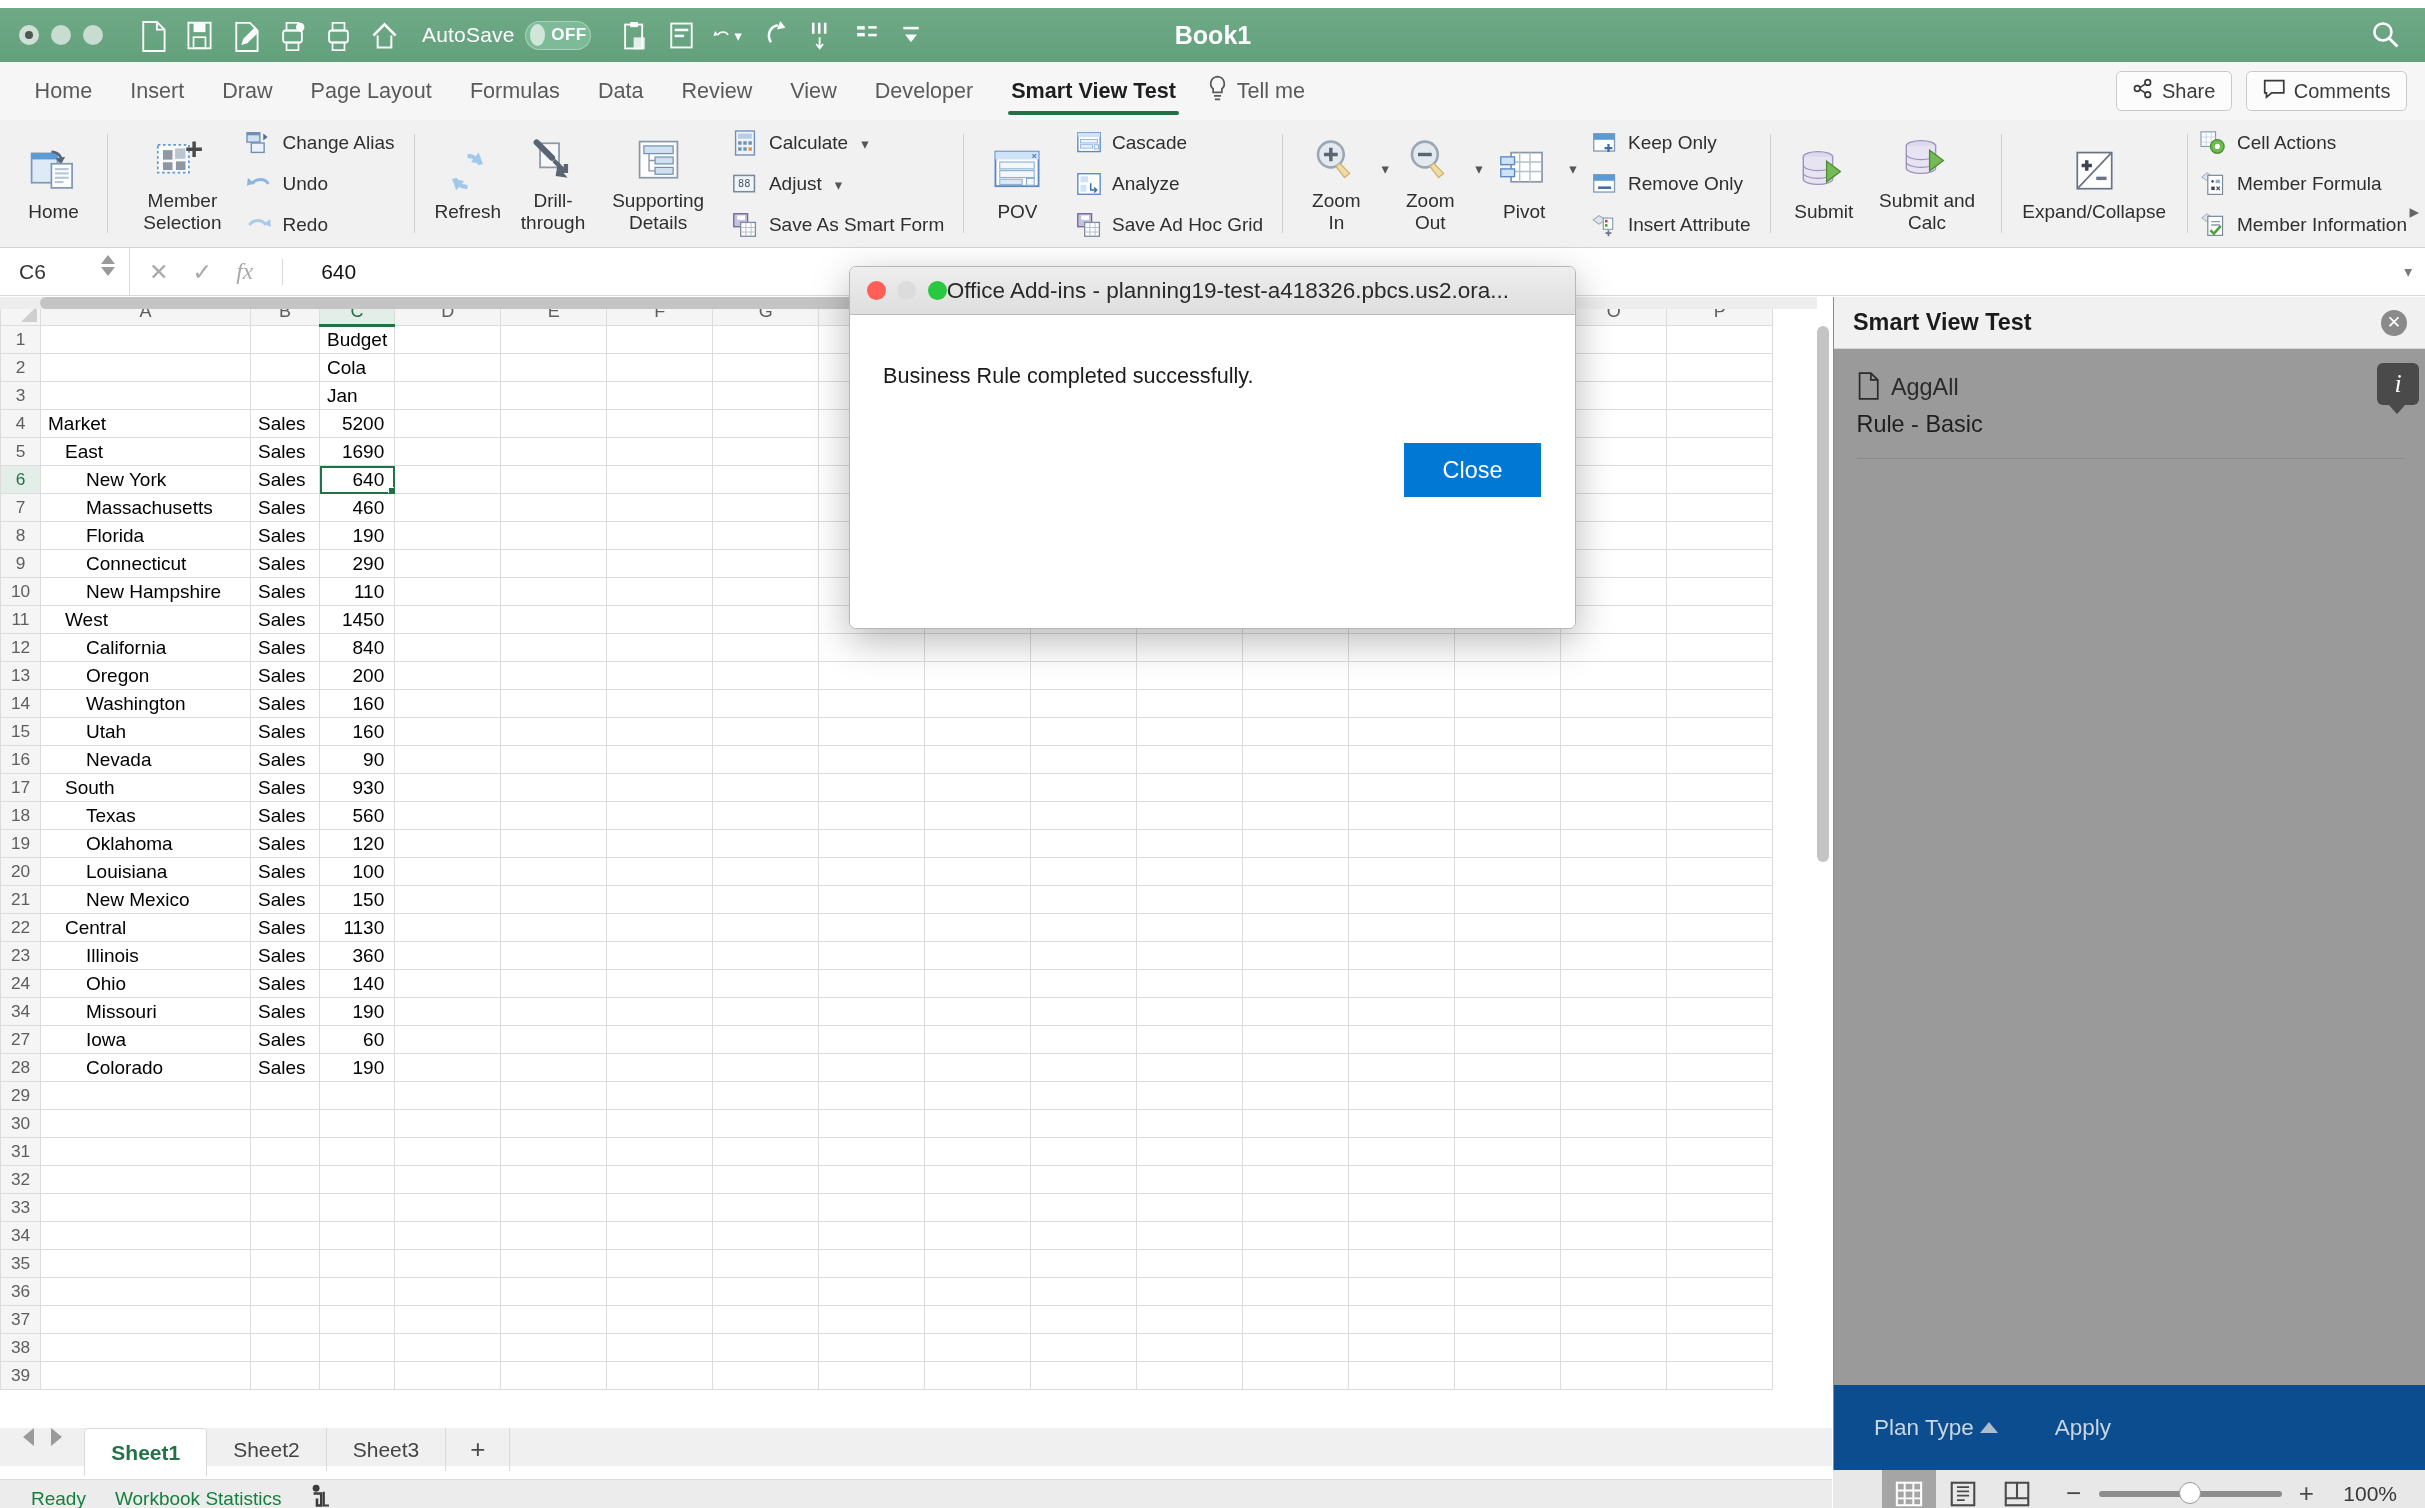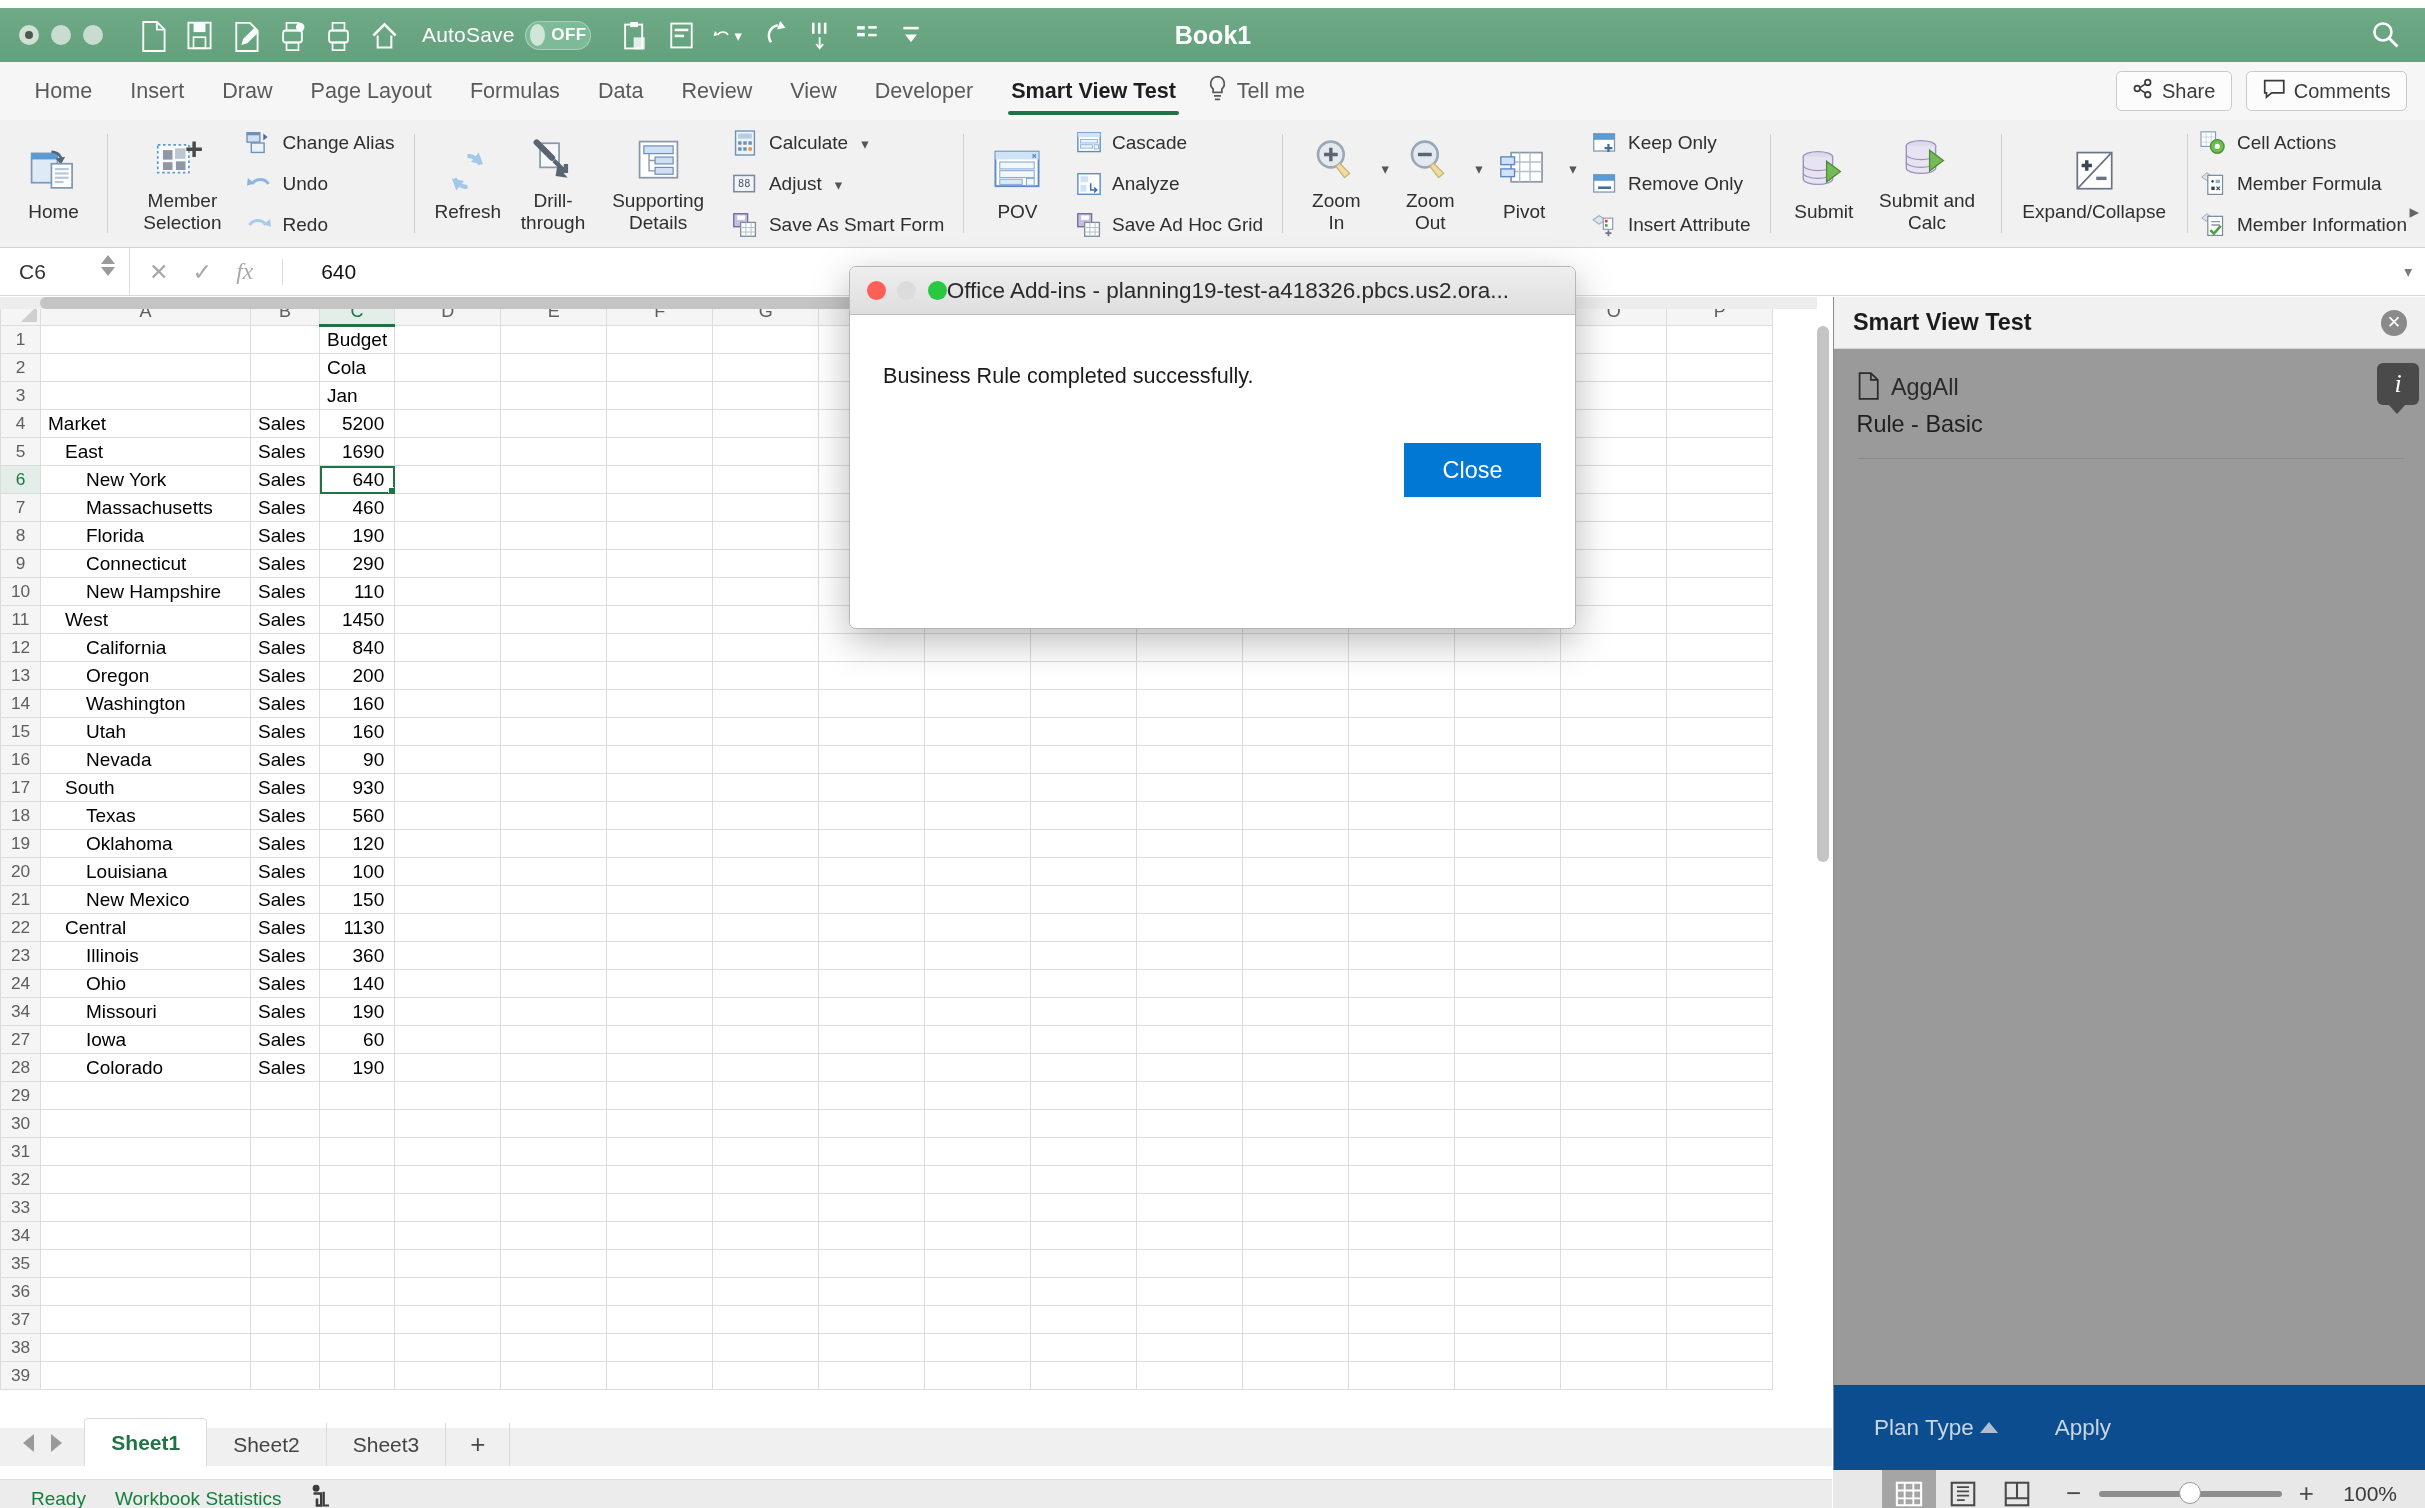--- a/index.html
+++ b/index.html
@@ -143,21 +143,21 @@
 
   
   .vscroll { position: absolute; top: 318px; right: 593px; width: 15.6px; height: 1055px; }
   .vthumb { position:absolute; top: 0; width: 12px; height: 536px; background:#c4c4c4; border-radius: 6px; }
   .hbar { position:absolute; left: 40px; top:0; width: 1171px; height: 12px; background:#c4c4c4; border-radius: 6px; }
   .hscroll-track { position:absolute; left:0; top:0; width:1817px; height:12px; background:#ededed; }
 
   
   .sheetbar {
     position: absolute; top: 1420px; left: 0; width: 1832px; height: 38px;
-    background: #f0f0f0; display: flex; align-items: flex-end;
+    background: #f0f0f0; display: flex; align-items: flex-start;
   }
   .navarrows { display: flex; gap: 17.3px; padding: 0 22.5px 14px 22.5px; }
   .navarrows i { width:0;height:0; display:block; }
   .navarrows .lf { border-top:9.5px solid transparent;border-bottom:9.5px solid transparent;border-right:11.2px solid #9a9a9a; }
   .navarrows .rt { border-top:9.5px solid transparent;border-bottom:9.5px solid transparent;border-left:11.2px solid #9a9a9a; }
   .stab {
     font-size: 21px; color: #444; padding: 0 26px; height: 43px;
     display: flex; align-items: center; border-right: 0.9px solid #dadada;
   }
   .stab.active {

